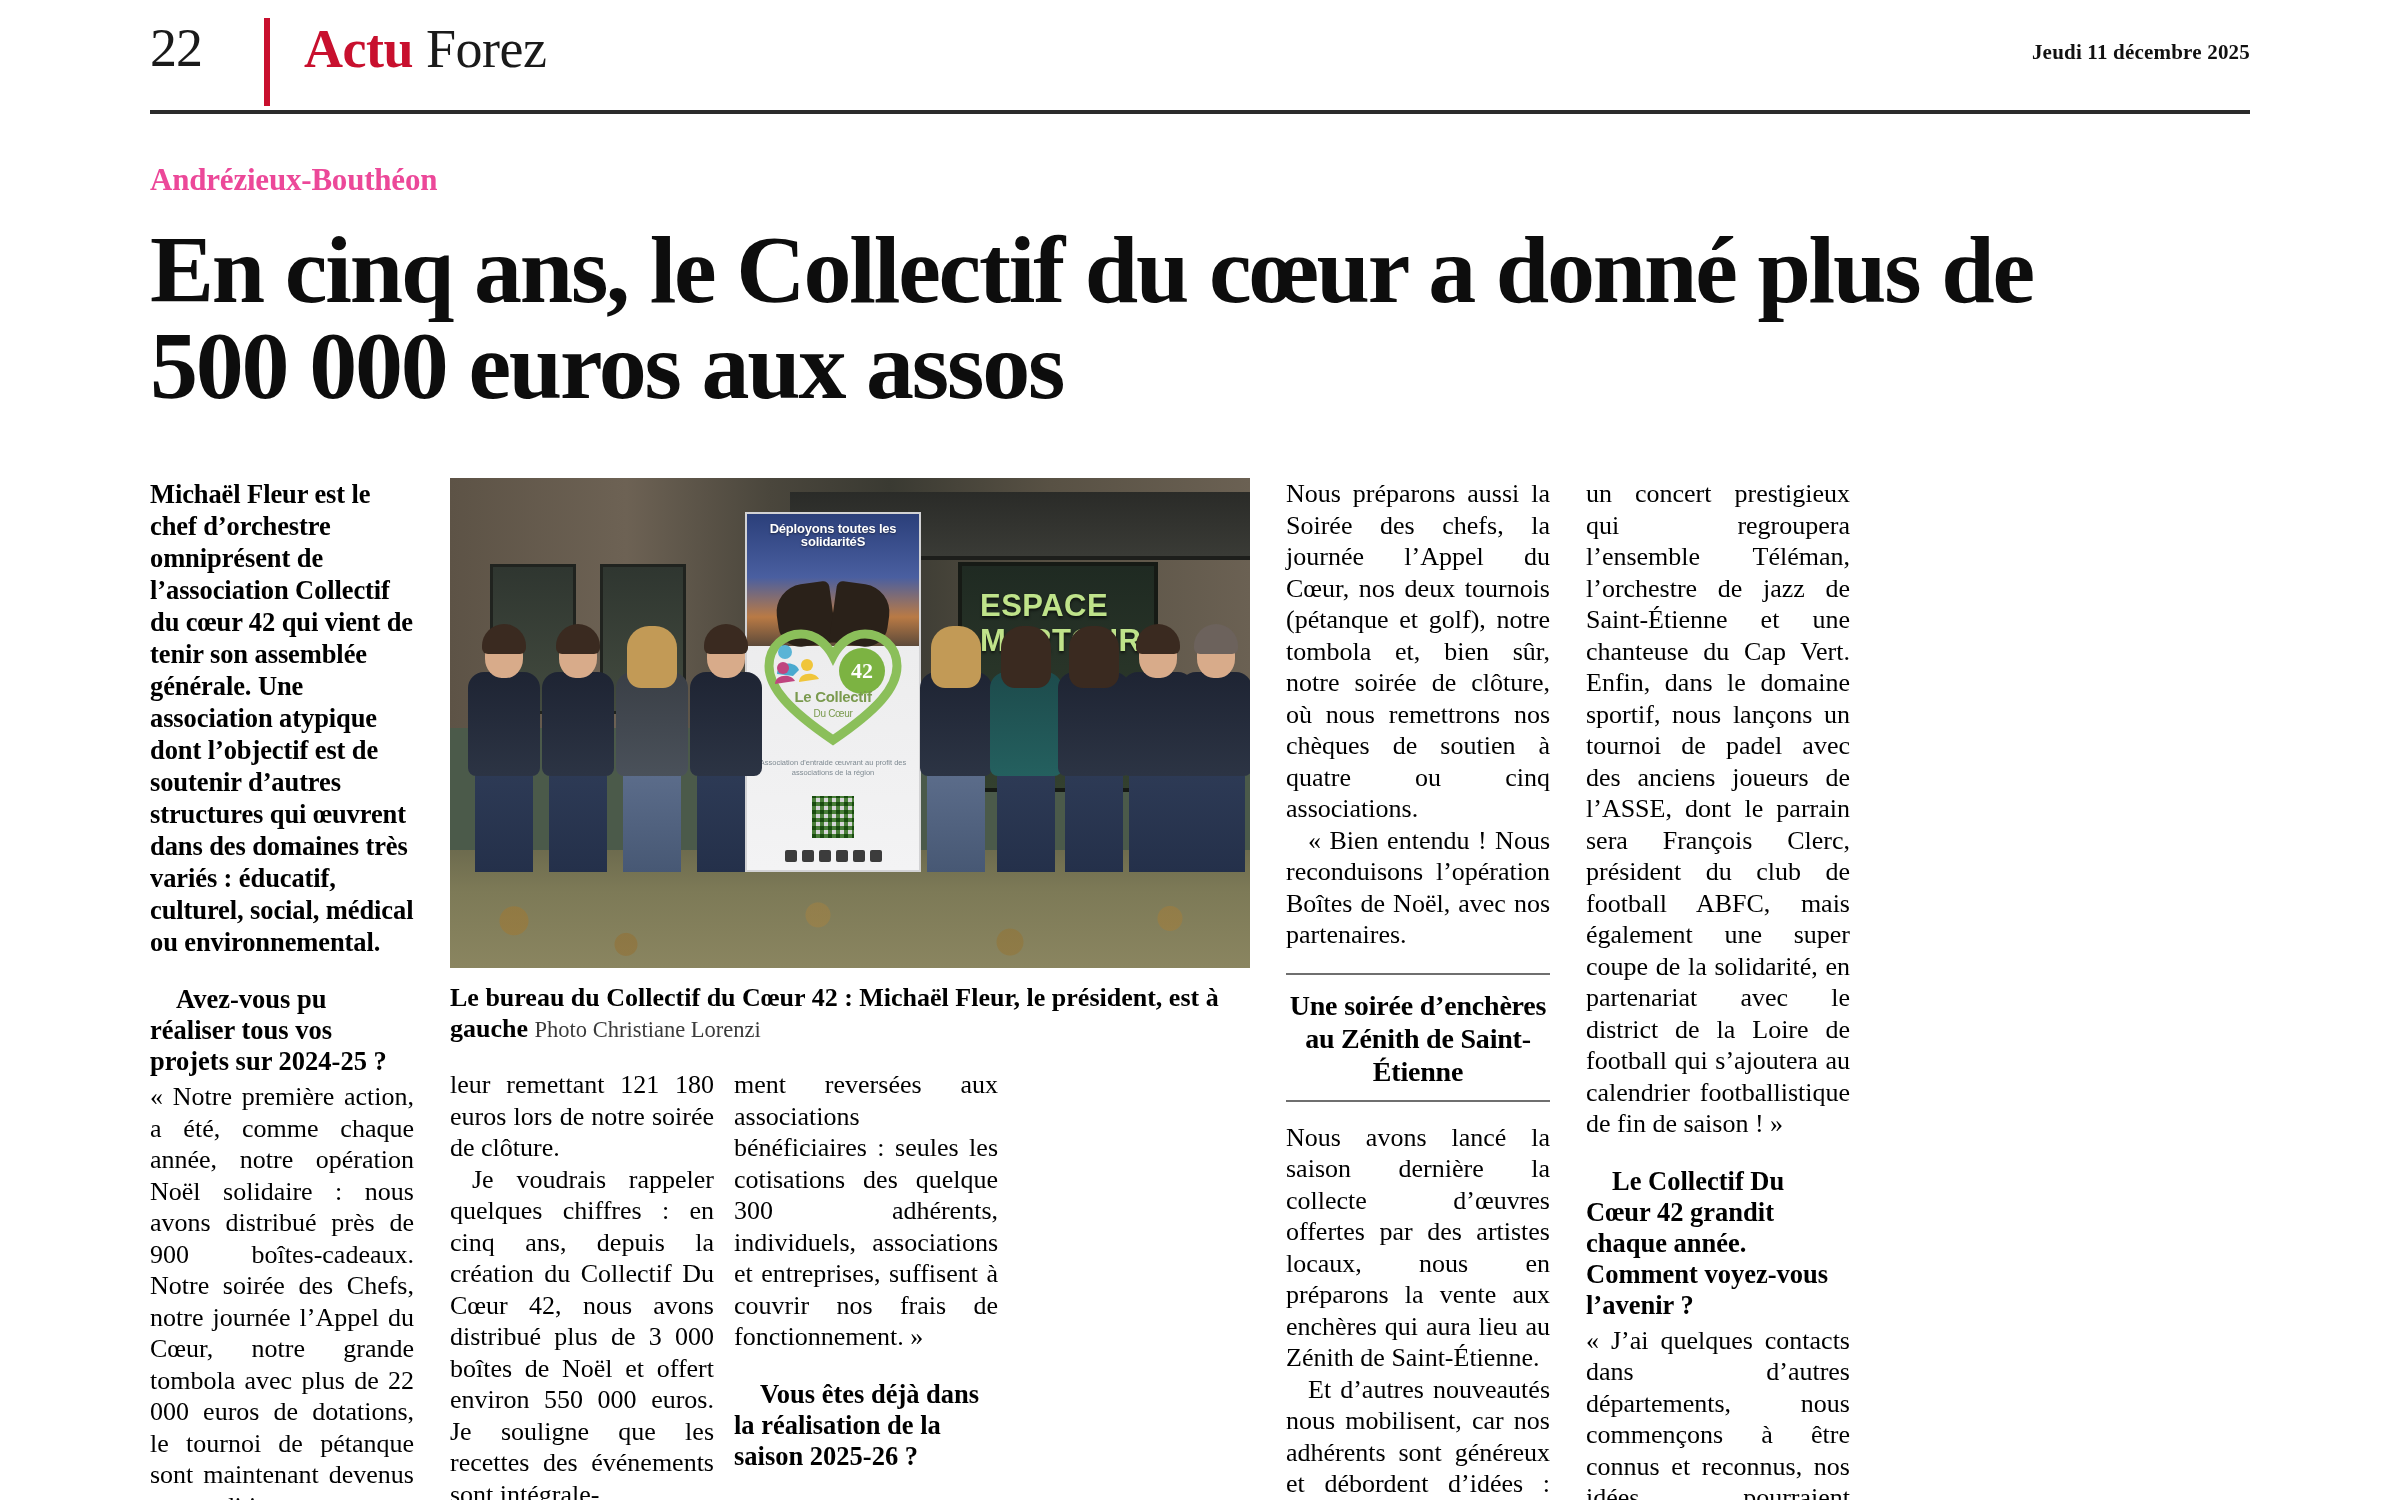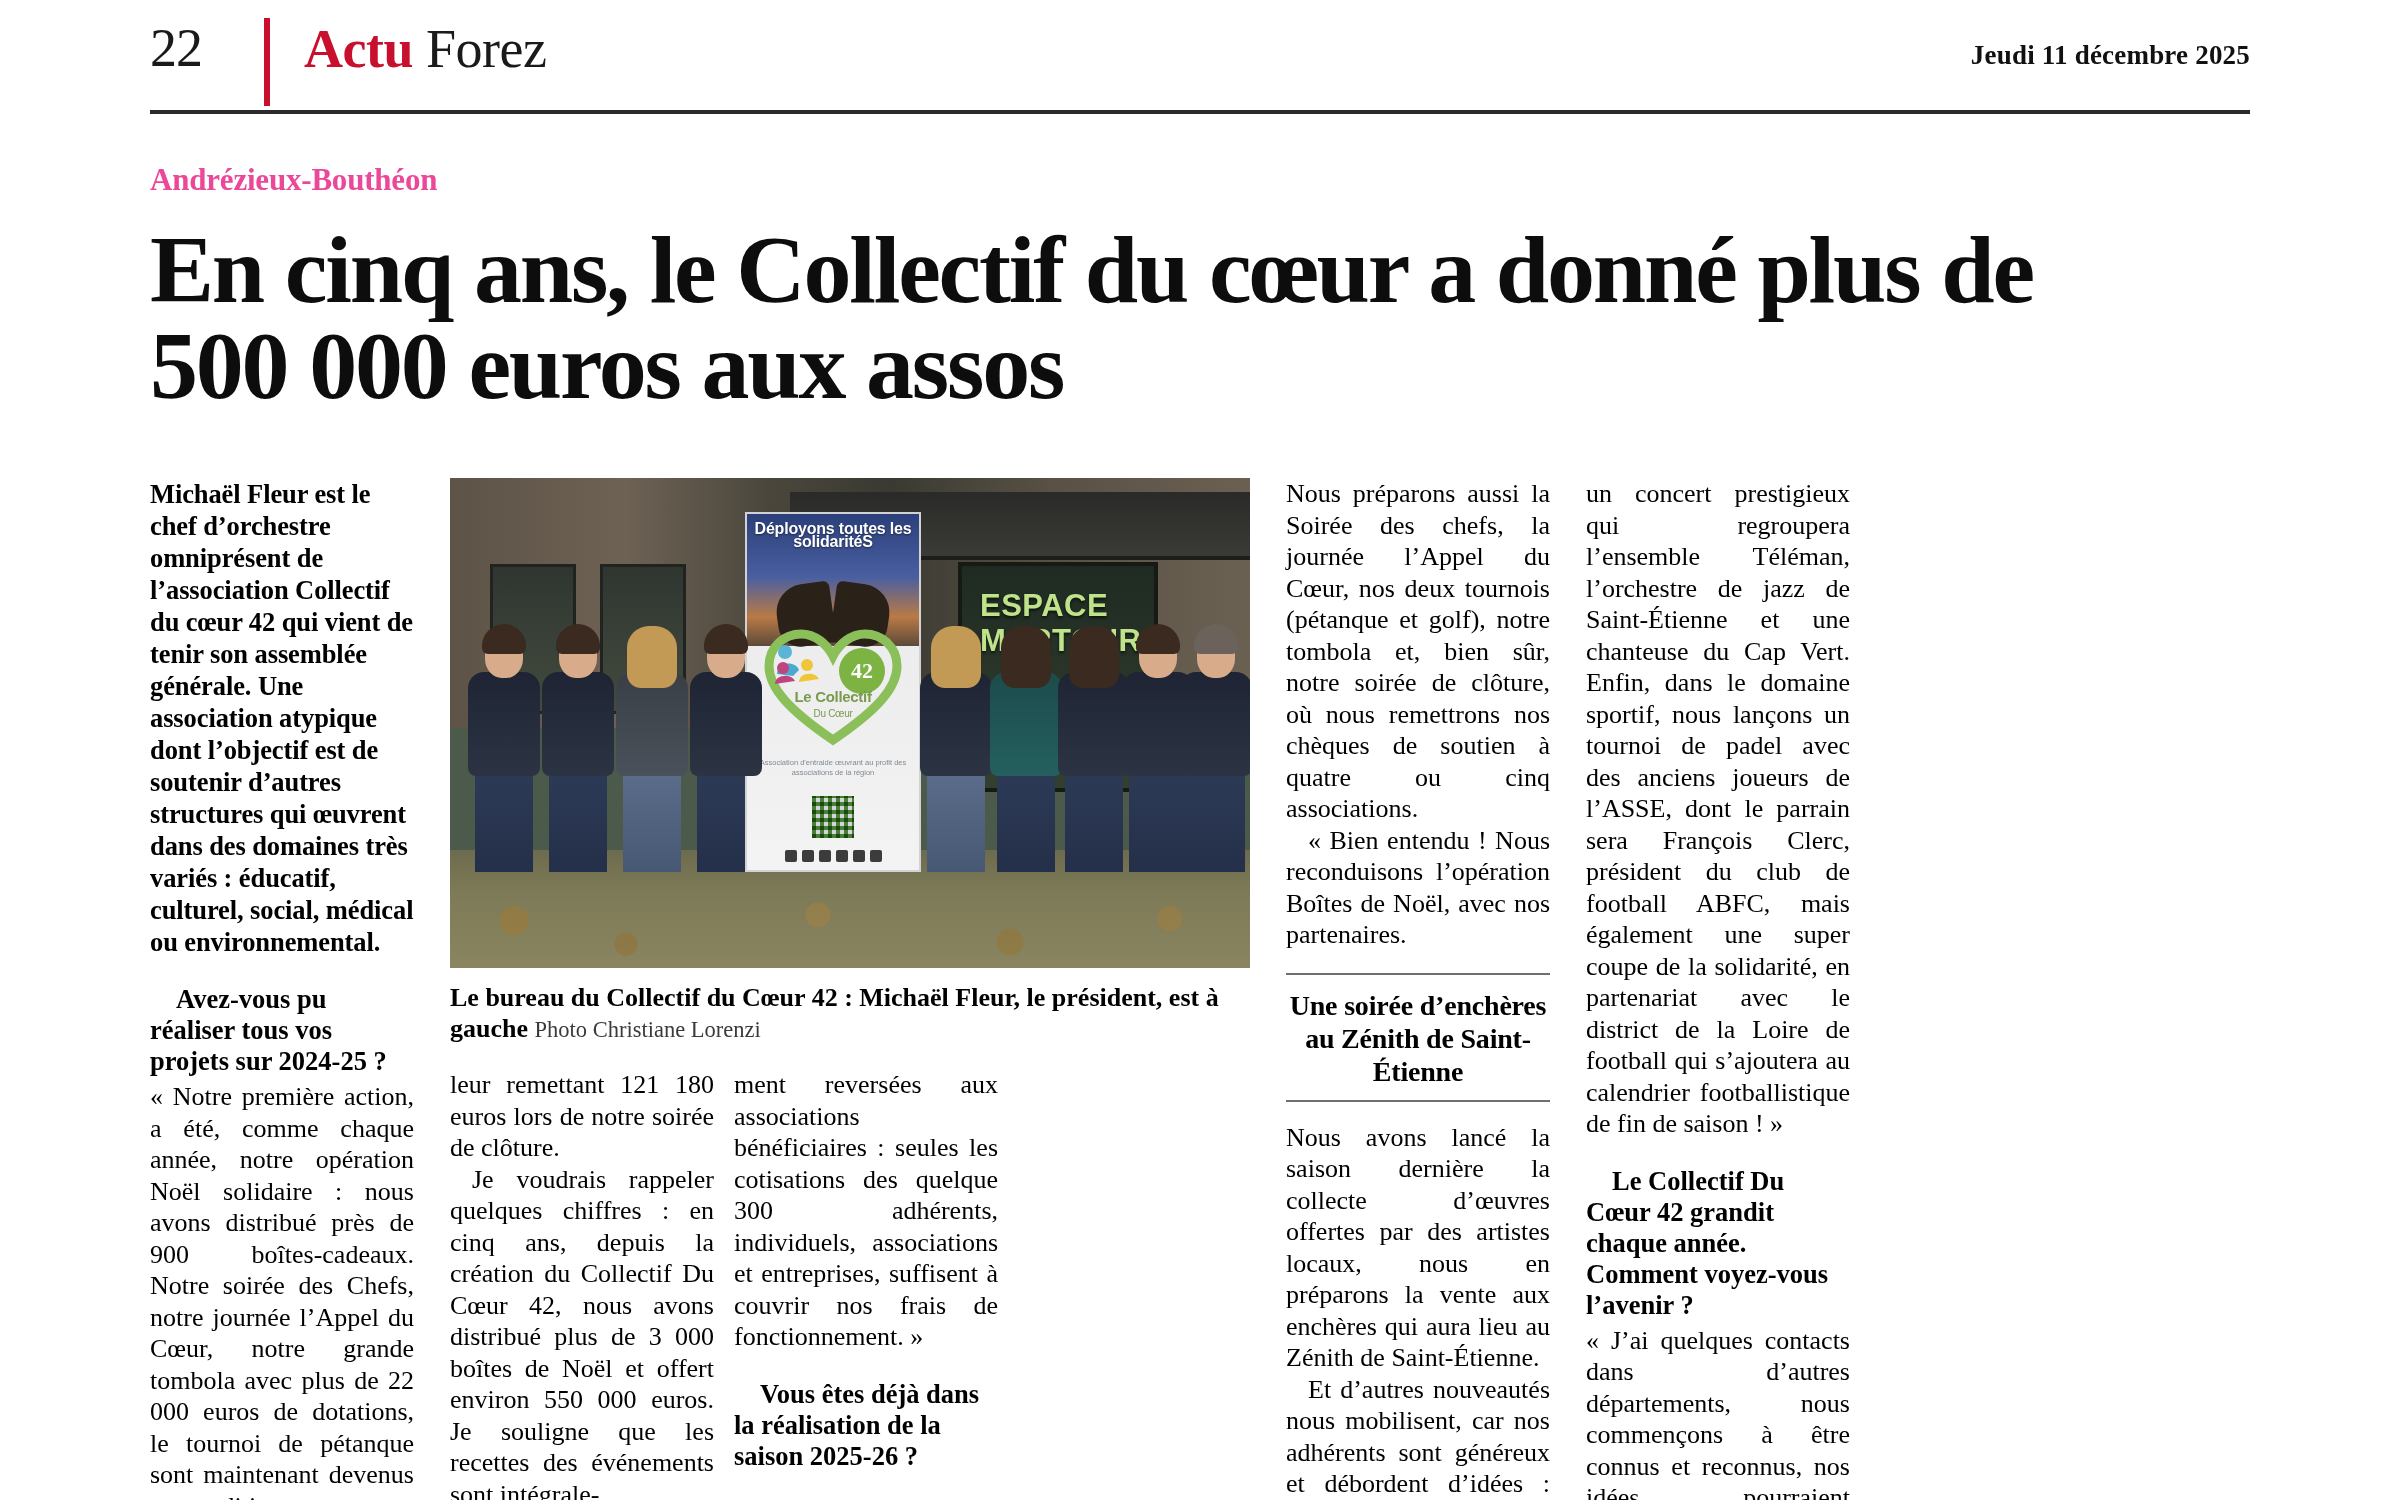--- a/index.html
+++ b/index.html
@@ -50,21 +50,21 @@
     font-size:54px;
     line-height:62px;
     font-weight:700;
     letter-spacing:-0.5px;
     white-space:nowrap;
   }
   .section-title .accent{color:#c8102e;}
   .section-title .plain{color:#1a1a1a;font-weight:400;}
   .masthead-date{
     margin-left:auto;
-    font-size:27px;
+    font-size:21px;
     font-weight:700;
     letter-spacing:0.2px;
     color:#111;
     align-self:flex-start;
     padding-top:22px;
   }
   .rule-h{
     height:4px;
     background:#2b2b2b;
     margin-top:2px;
@@ -234,21 +234,21 @@
   }
   .bn-top{
     height:132px;width:100%;
     background:linear-gradient(#2b3f7a 0%,#4a5fa0 48%,#b97a45 78%,#5d4a3a 100%);
     position:relative;
   }
   .bn-slogan{
     position:absolute;left:0;top:8px;width:100%;
     text-align:center;color:#fff;
     font-family:"Liberation Sans",sans-serif;
-    font-weight:700;font-size:16px;line-height:13px;
+    font-weight:700;font-size:13px;line-height:13px;
     letter-spacing:-0.2px;
     text-shadow:0 1px 2px rgba(0,0,0,.5);
   }
   .bn-hands{
     position:absolute;left:50%;transform:translateX(-50%);
     bottom:0;width:112px;height:66px;
   }
   .bn-hands:before,.bn-hands:after{
     content:"";position:absolute;bottom:0;width:56px;height:62px;
     background:#2a2119;

